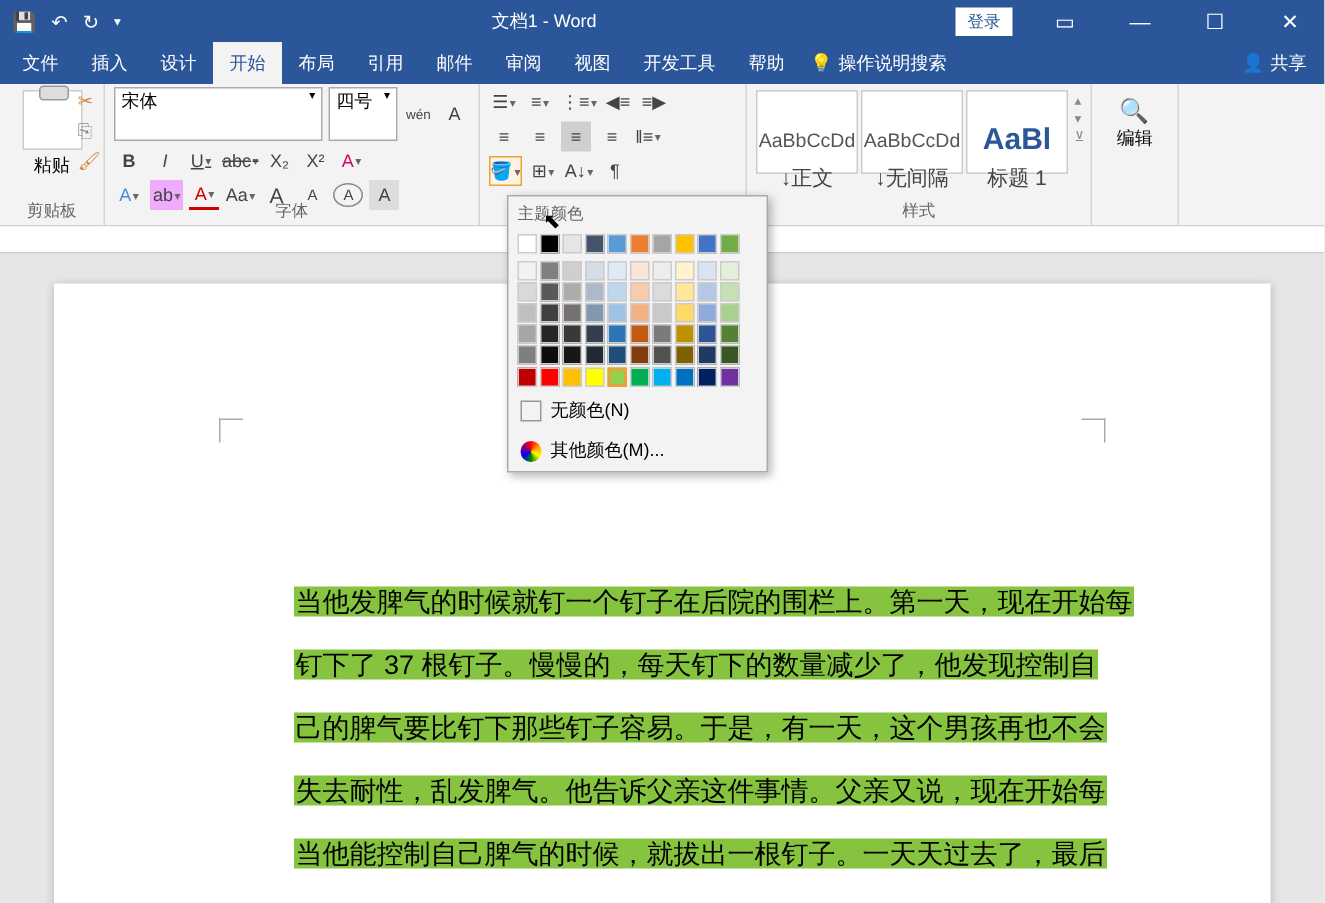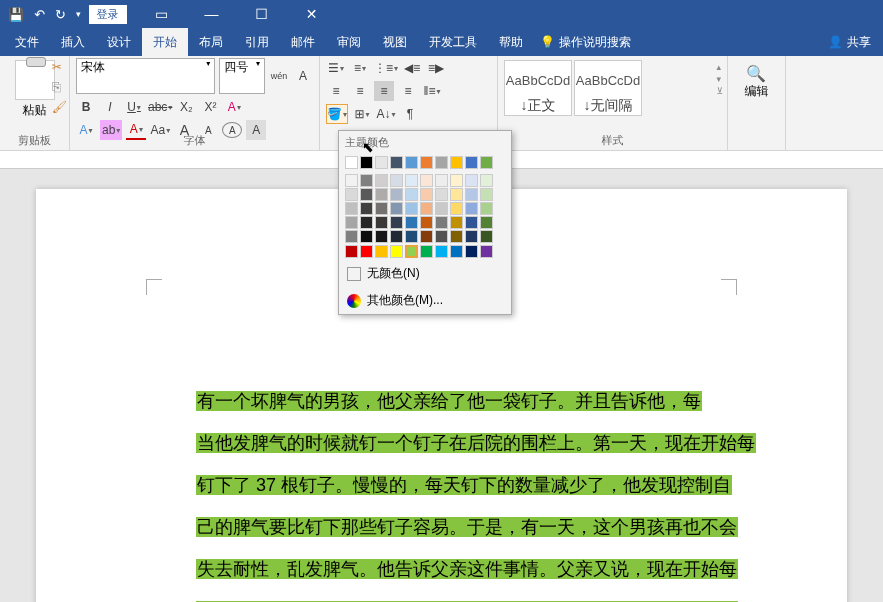--- a/index.html
+++ b/index.html
@@ -30,21 +30,21 @@
 .fontname{width:140px;justify-content:space-between;}
 .fontsize{width:46px;justify-content:space-between;}
 .rbtn{min-width:20px;height:20px;display:inline-flex;align-items:center;justify-content:center;color:#444;}
 .rbtn.b{font-weight:bold;}
 .rbtn.i{font-style:italic;}
 .rbtn.u{text-decoration:underline;}
 .dd::after{content:"▾";font-size:8px;margin-left:1px;color:#666;}
 .paragrp{width:178px;}
 .stylegrp{width:230px;}
 .stylebox{display:flex;gap:2px;margin-top:2px;}
-.styleitm{border:1px solid #ccc;width:68px;height:56px;text-align:center;padding-top:4px;background:#fff;}
+.styleitm{border:1px solid #ccc;width:68px;height:56px;text-align:center;padding-top:17px;background:#fff;}
 .styleitm .prev{font-size:13px;color:#555;height:30px;display:flex;align-items:center;justify-content:center;}
 .styleitm .nm{font-size:14px;color:#444;margin-top:2px;}
 .editgrp{width:58px;}
 .page{background:#fff;margin:20px 36px 0;height:500px;position:relative;box-shadow:0 0 6px rgba(0,0,0,.2);}
 .crop{position:absolute;width:16px;height:16px;}
 .crop.tl{top:90px;left:110px;border-left:1px solid #aaa;border-top:1px solid #aaa;}
 .crop.tr{top:90px;right:110px;border-right:1px solid #aaa;border-top:1px solid #aaa;}
 .doctext{position:absolute;top:192px;left:160px;right:60px;line-height:40px;}
 .hl{background:#86c440;font-size:18px;color:#000;padding:0 1px;}
 .popup{position:absolute;top:130px;left:338px;width:174px;background:#f3f3f3;border:1px solid #ababab;box-shadow:2px 2px 6px rgba(0,0,0,.3);z-index:10;}
@@ -62,20 +62,21 @@
 </head>
 <body>
 
 <div class="titlebar">
   <div class="qat">
     <span>💾</span>
     <span>↶</span>
     <span>↻</span>
     <span style="font-size:9px;">▾</span>
   </div>
+  <div class="title">文档1 - Word</div>
   <div class="titleright">
     <span class="login">登录</span>
     <span class="winbtn">▭</span>
     <span class="winbtn">—</span>
     <span class="winbtn">☐</span>
     <span class="winbtn">✕</span>
   </div>
 </div>
 
 <div class="menubar" id="menubar">
@@ -174,20 +175,24 @@
   <div class="group stylegrp">
     <div class="stylebox" id="stylebox">
         <div class="styleitm">
           <div class="prev">AaBbCcDd</div>
           <div class="nm">↓正文</div>
         </div>
         <div class="styleitm">
           <div class="prev">AaBbCcDd</div>
           <div class="nm">↓无间隔</div>
         </div>
+        <div class="styleitm">
+          <div class="prev" style="font-size: 20px; font-weight: bold; color: rgb(43, 87, 154);">AaBl</div>
+          <div class="nm">标题 1</div>
+        </div>
       </div>
     <div style="position:absolute;right:4px;top:6px;display:flex;flex-direction:column;gap:2px;">
       <span style="font-size:9px;color:#888;">▴</span>
       <span style="font-size:9px;color:#888;">▾</span>
       <span style="font-size:9px;color:#888;">⊻</span>
     </div>
     <div class="glabel">样式</div>
   </div>
 
   <div class="group editgrp">
@@ -197,21 +202,20 @@
     <div style="text-align:center;">编辑</div>
   </div>
 </div>
 
 <div class="ruler"></div>
 
 <div class="page">
   <div class="crop tl"></div>
   <div class="crop tr"></div>
   <div class="doctext" id="doctext">
-      <div><span class="hl">有一个坏脾气的男孩，他父亲给了他一袋钉子。并且告诉他，每</span></div>
       <div><span class="hl">当他发脾气的时候就钉一个钉子在后院的围栏上。第一天，现在开始每</span></div>
       <div><span class="hl">钉下了 37 根钉子。慢慢的，每天钉下的数量减少了，他发现控制自</span></div>
       <div><span class="hl">己的脾气要比钉下那些钉子容易。于是，有一天，这个男孩再也不会</span></div>
       <div><span class="hl">失去耐性，乱发脾气。他告诉父亲这件事情。父亲又说，现在开始每</span></div>
       <div><span class="hl">当他能控制自己脾气的时候，就拔出一根钉子。一天天过去了，最后</span></div>
     </div>
 </div>
 
 <span class="cursor">⬉</span>
 

